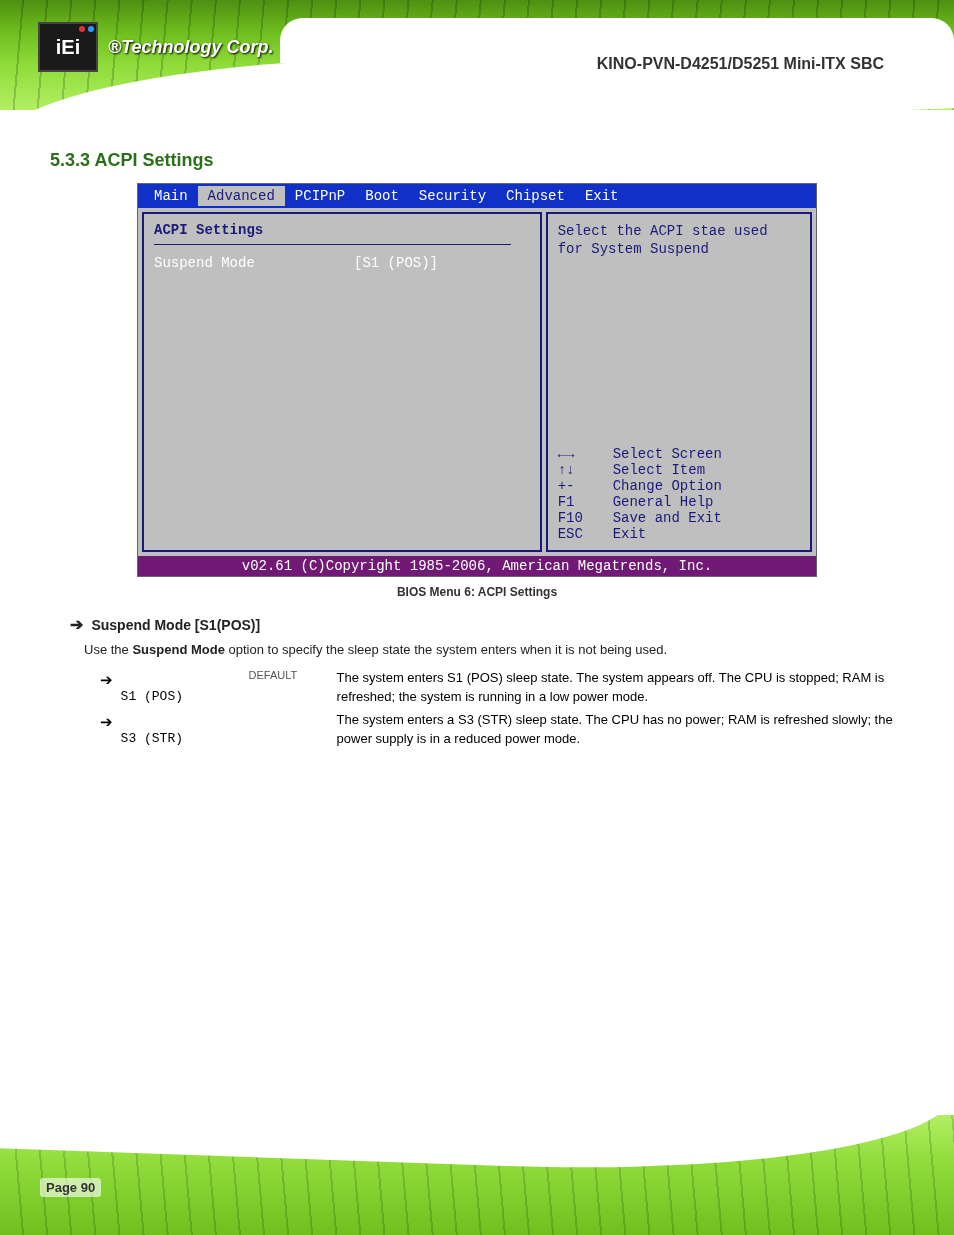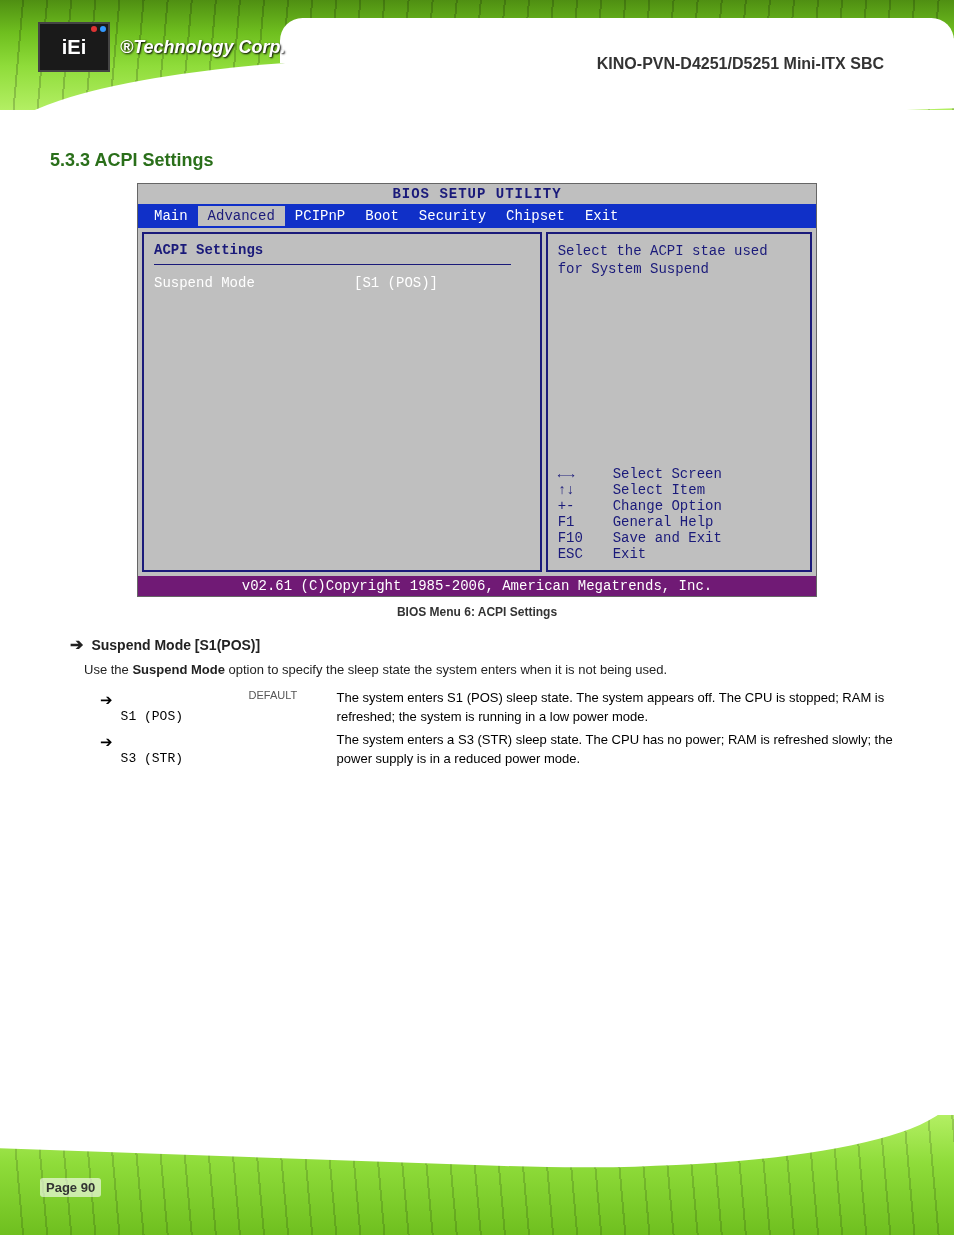--- a/index.html
+++ b/index.html
@@ -35,21 +35,21 @@
   .header-swoosh2 {
     position:absolute; left:280px; right:0; top:18px; height:45px;
     background:#fff; border-radius:40px 40px 0 0 / 40px;
   }
   .logo {
     position:absolute; top:22px; left:38px;
     display:flex; align-items:center; gap:10px;
     z-index:5;
   }
   .logo-box {
-    width:72px; height:50px; background:#1a1a1a; border:2px solid #444;
+    width:60px; height:50px; background:#1a1a1a; border:2px solid #444;
     display:flex; align-items:center; justify-content:center;
     color:#fff; font-weight:bold; font-size:20px;
     position:relative;
   }
   .logo-dots { position:absolute; top:2px; right:2px; display:flex; gap:3px; }
   .logo-dots span { width:6px; height:6px; border-radius:50%; }
   .logo-dots .r { background:#d33; }
   .logo-dots .b { background:#39f; }
   .logo-text {
     color:#fff; font-style:italic; font-weight:bold; font-size:18px;
@@ -179,21 +179,20 @@
 <div class="doc-body">
 
   <div class="section-title">
     <span>5.3.3</span>
     <span> </span>
     <span>ACPI Settings</span>
   </div>
 
 
   <div class="bios">
-    <div class="bios-titlebar">BIOS SETUP UTILITY</div>
     <div class="bios-menubar">
       <span class="bios-tab">Main</span>
       <span class="bios-tab active">Advanced</span>
       <span class="bios-tab">PCIPnP</span>
       <span class="bios-tab">Boot</span>
       <span class="bios-tab">Security</span>
       <span class="bios-tab">Chipset</span>
       <span class="bios-tab">Exit</span>
     </div>
     <div class="bios-main">

